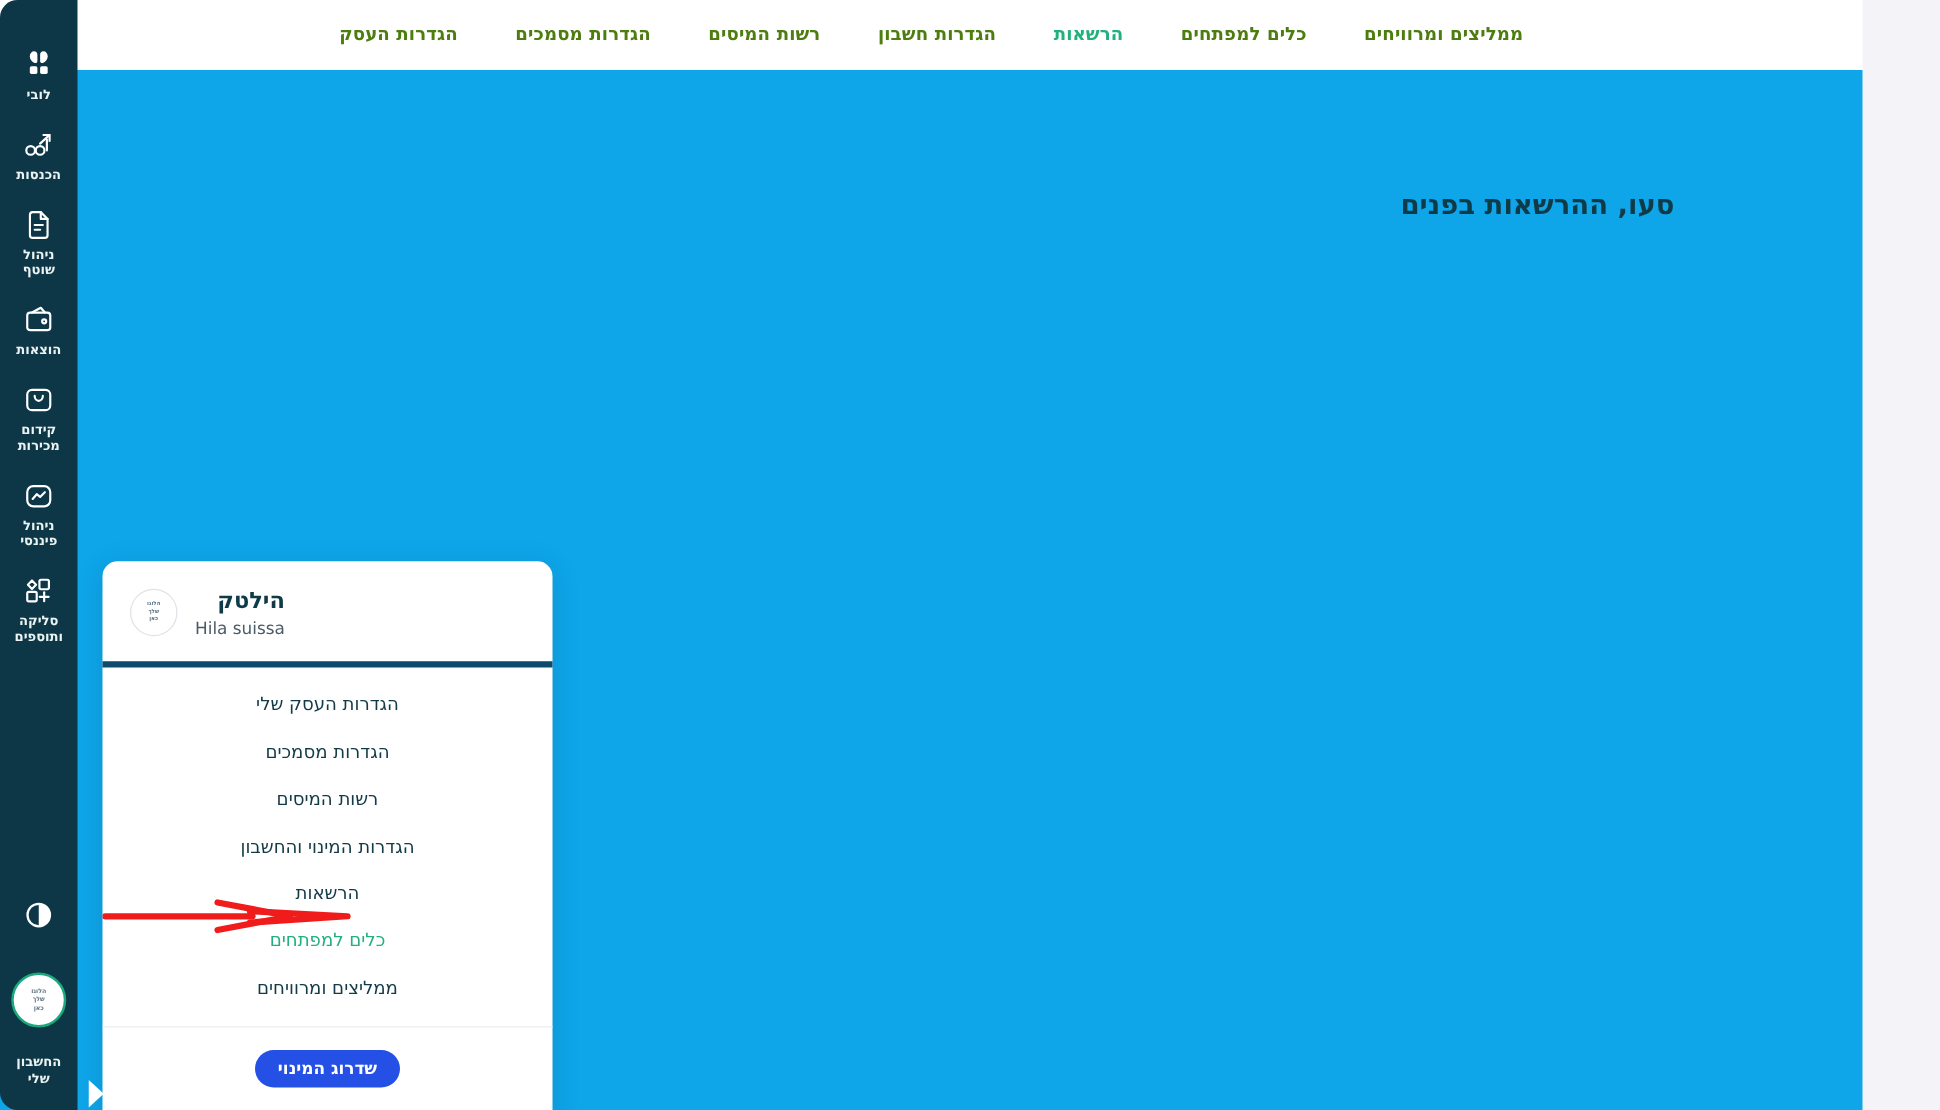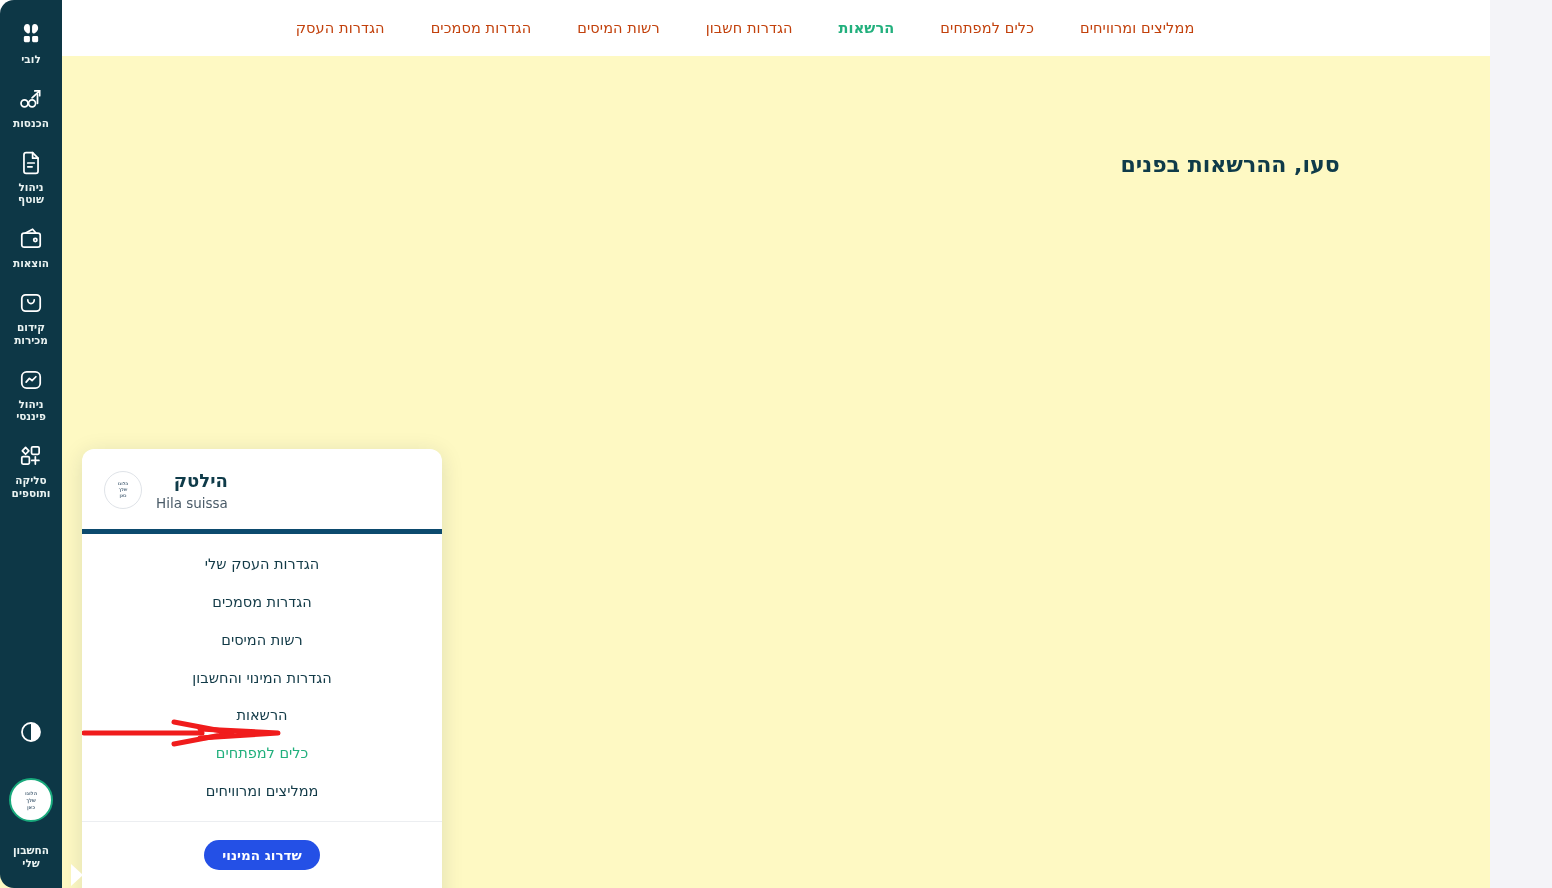--- a/index.html
+++ b/index.html
@@ -13,30 +13,31 @@
 
   
   .header {
     position: absolute; top: 0; right: 62px; left: 0;
     height: 56px; background: #ffffff;
     display: flex; align-items: center; justify-content: center;
     z-index: 5;
   }
   .nav { display: flex; flex-direction: row; align-items: center; gap: 0; }
   .nav-item {
-    font-size: 14.5px; color: #c2410c; letter-spacing: 0.1px;
+    font-size: 14.5px; color: #4d7c0f; letter-spacing: 0.1px;
     padding: 0 23px; white-space: nowrap; cursor: pointer;
     line-height: 56px;
+    font-weight: bold;
   }
   .nav-item.active { color: #22b07d; font-weight: 600; }
 
   
   .page {
     position: absolute; top: 56px; right: 62px; left: 0; bottom: 0;
-    background: #fef9c3;
+    background: #0ea5e9;
   }
 
   
   .empty-state {
     position: absolute; right: 10px; top: 94px;
     width: 500px; text-align: center;
   }
   .empty-title {
     font-size: 22px; font-weight: 700; color: #0f3b49;
     line-height: 1.4; margin-bottom: 26px;
@@ -124,21 +125,21 @@
     border-top-left-radius: 14px;
     border-bottom-left-radius: 14px;
     display: flex; flex-direction: column; align-items: center;
     z-index: 10;
   }
   .side-item {
     width: 62px; padding-top: 14px; padding-bottom: 6px;
     display: flex; flex-direction: column; align-items: center;
     gap: 5px; cursor: pointer;
   }
-  .side-item:first-child { padding-top: 22px; }
+  .side-item:first-child { padding-top: 39px; }
   .side-icon { width: 26px; height: 26px; display: block; }
   .side-label {
     font-size: 10.5px; color: #eaf3f2; text-align: center;
     line-height: 1.22; font-weight: 600; white-space: pre-line;
   }
   .side-spacer { flex: 1 1 auto; }
   .theme-toggle {
     width: 62px; display: flex; justify-content: center;
     padding-bottom: 34px; cursor: pointer;
   }

